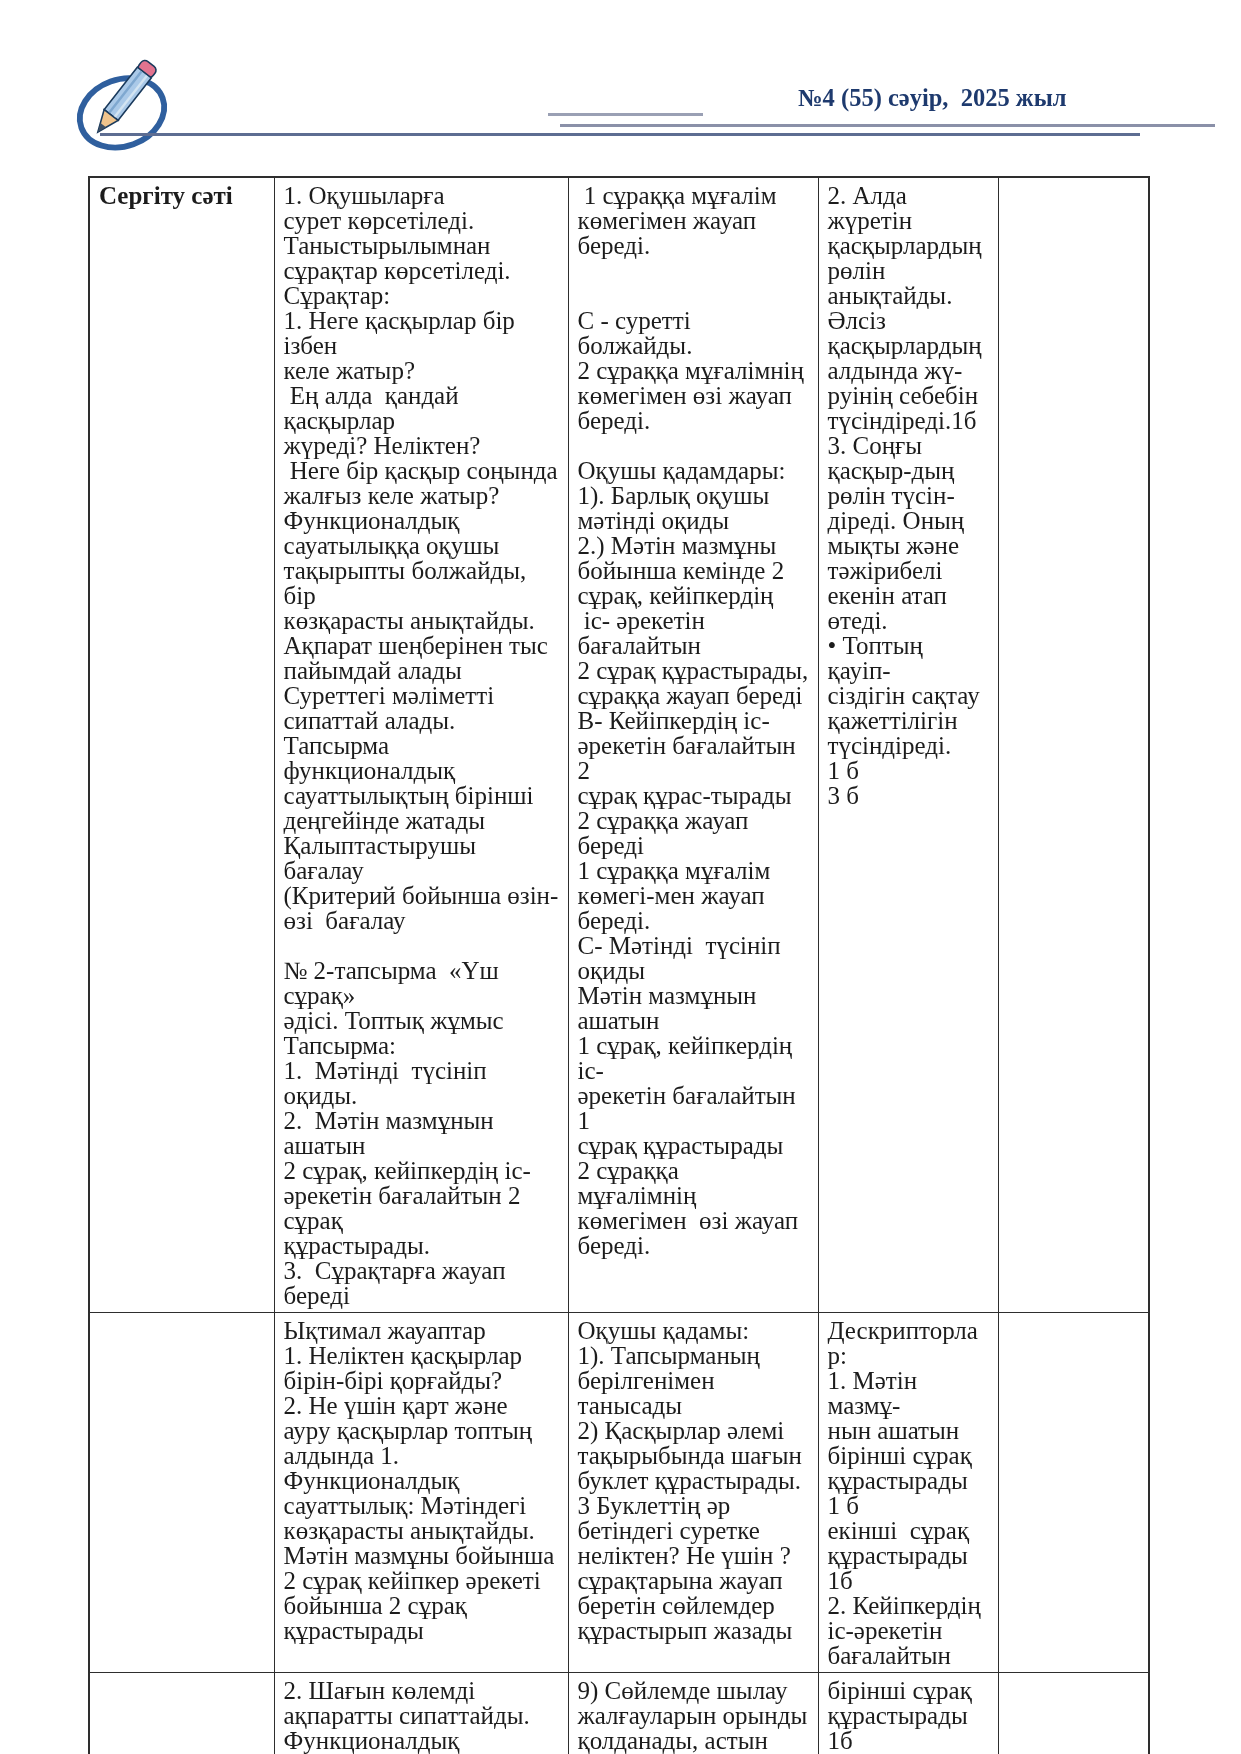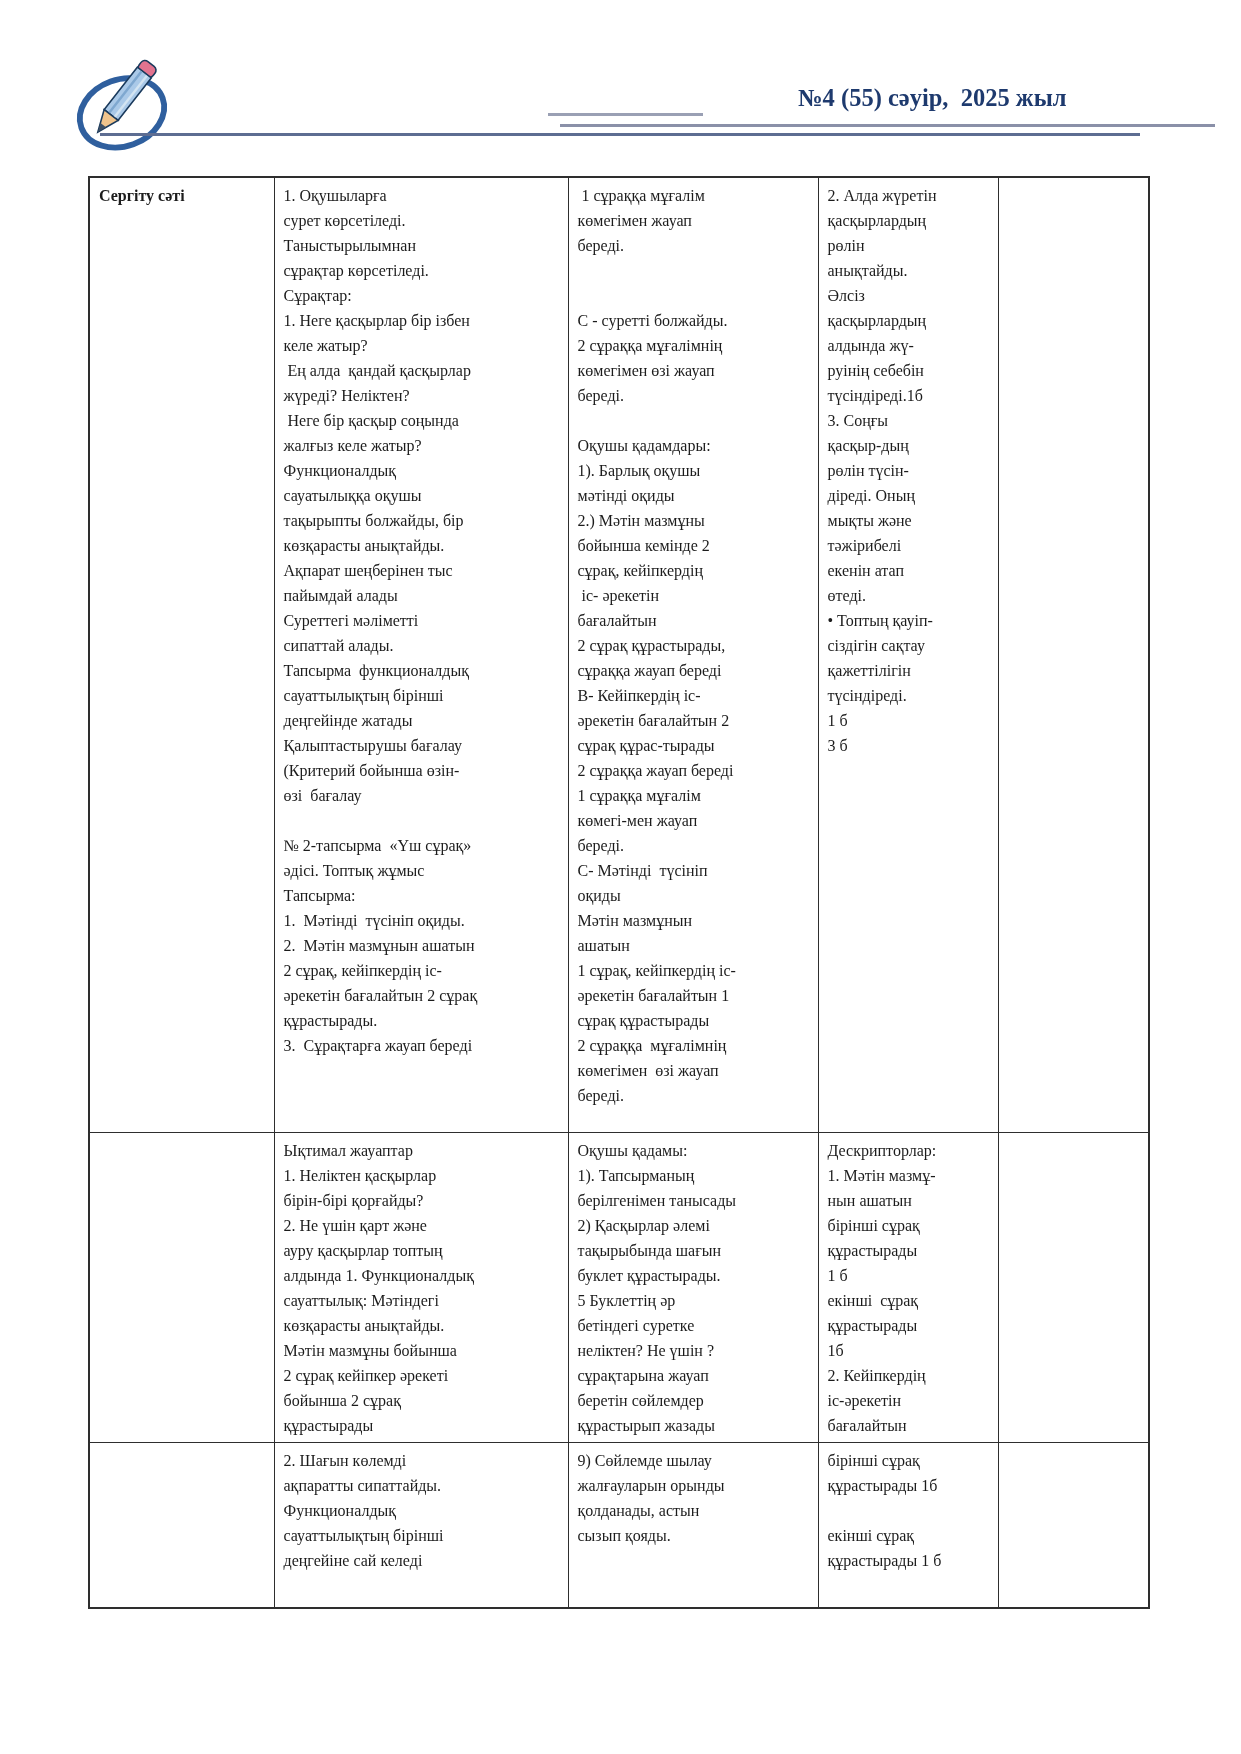--- a/index.html
+++ b/index.html
@@ -40,21 +40,21 @@
   table.lesson {
     position: absolute; left: 88px; top: 176px;
     width: 1060px;
     border-collapse: collapse; table-layout: fixed;
     border: 2px solid #2e2e2e;
   }
   table.lesson td {
     border: 1.5px solid #2e2e2e;
     vertical-align: top;
     padding: 5px 8px 4px 9px;
-    font-size: 16px;
+    font-size: 25px;
     line-height: 25px;
     white-space: pre-wrap;
     word-wrap: break-word;
   }
   td.cell-stage { font-weight: bold; font-size: 21.5px; padding-top: 247px; padding-left: 11px; }
   tr.row-1 td { height: 955px; }
   tr.row-2 td { height: 307px; }
   tr.row-3 td { height: 166px; margin-top: 32px; }
 
   
@@ -205,21 +205,21 @@
 Мәтін мазмұны бойынша
 2 сұрақ кейіпкер әрекеті
 бойынша 2 сұрақ
 құрастырады</td>
         <td>Оқушы қадамы:
 1). Тапсырманың
 берілгенімен танысады
 2) Қасқырлар әлемі
 тақырыбында шағын
 буклет құрастырады.
-5 Буклеттің әр
+3 Буклеттің әр
 бетіндегі суретке
 неліктен? Не үшін ?
 сұрақтарына жауап
 беретін сөйлемдер
 құрастырып жазады</td>
         <td>Дескрипторлар:
 1. Мәтін мазмұ-
 нын ашатын
 бірінші сұрақ
 құрастырады

